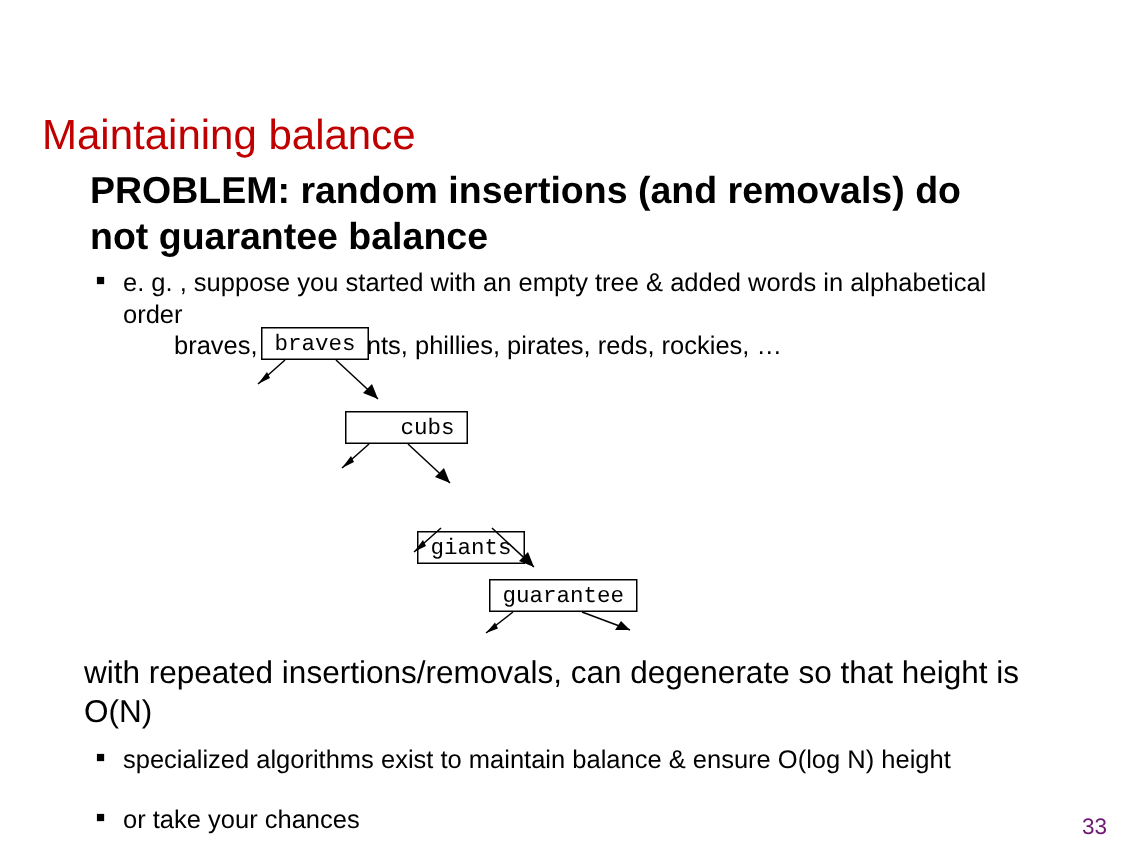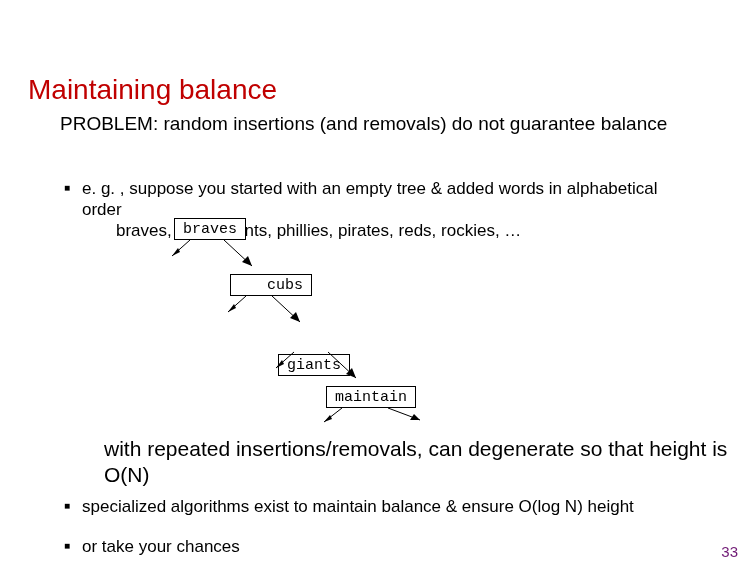--- a/index.html
+++ b/index.html
@@ -18,23 +18,24 @@
     font-size: 28px;
     font-weight: 400;
     color: #c00000;
     margin-top: 42px;
   }
   .problem-text {
     position: absolute;
     left: 60px;
     top: 112px;
     width: 620px;
-    font-size: 19px;
+    font-size: 25px;
     color: #000;
     line-height: 1.25;
+    font-weight: bold;
   }
   .bullet-1 {
     position: absolute;
     left: 82px;
     top: 178px;
     width: 600px;
     font-size: 17px;
     color: #000;
     line-height: 1.25;
   }
@@ -73,21 +74,20 @@
     position: absolute;
   }
   .conclusion-text {
     position: absolute;
     left: 56px;
     top: 436px;
     width: 640px;
     font-size: 21px;
     color: #000;
     line-height: 1.25;
-    margin-left: 48px;
   }
   .bullet-2 {
     position: absolute;
     left: 82px;
     top: 496px;
     width: 600px;
     font-size: 17px;
     color: #000;
     line-height: 1.25;
   }
@@ -152,21 +152,21 @@
   <div class="tree-node" style="left:118px; top:112px;margin-top:24px;">giants</div>
   <svg class="arrow" style="left:114px; top:132px;" width="40" height="28">
     <line x1="20" y1="2" x2="2" y2="18" stroke="#000" stroke-width="1"></line>
     <polygon points="2,18 8,10 10,14" fill="#000"></polygon>
   </svg>
   <svg class="arrow" style="left:166px; top:132px;" width="50" height="40">
     <line x1="2" y1="2" x2="30" y2="28" stroke="#000" stroke-width="1"></line>
     <polygon points="30,28 20,24 26,18" fill="#000"></polygon>
   </svg>
 
-  <div class="tree-node" style="left:166px; top:168px;">maintain</div>
+  <div class="tree-node" style="left:166px; top:168px;">guarantee</div>
   <svg class="arrow" style="left:162px; top:188px;" width="40" height="22">
     <line x1="20" y1="2" x2="2" y2="16" stroke="#000" stroke-width="1"></line>
     <polygon points="2,16 8,9 10,13" fill="#000"></polygon>
   </svg>
   <svg class="arrow" style="left:226px; top:188px;" width="46" height="22">
     <line x1="2" y1="2" x2="34" y2="14" stroke="#000" stroke-width="1"></line>
     <polygon points="34,14 24,14 28,8" fill="#000"></polygon>
   </svg>
 </div>
 

